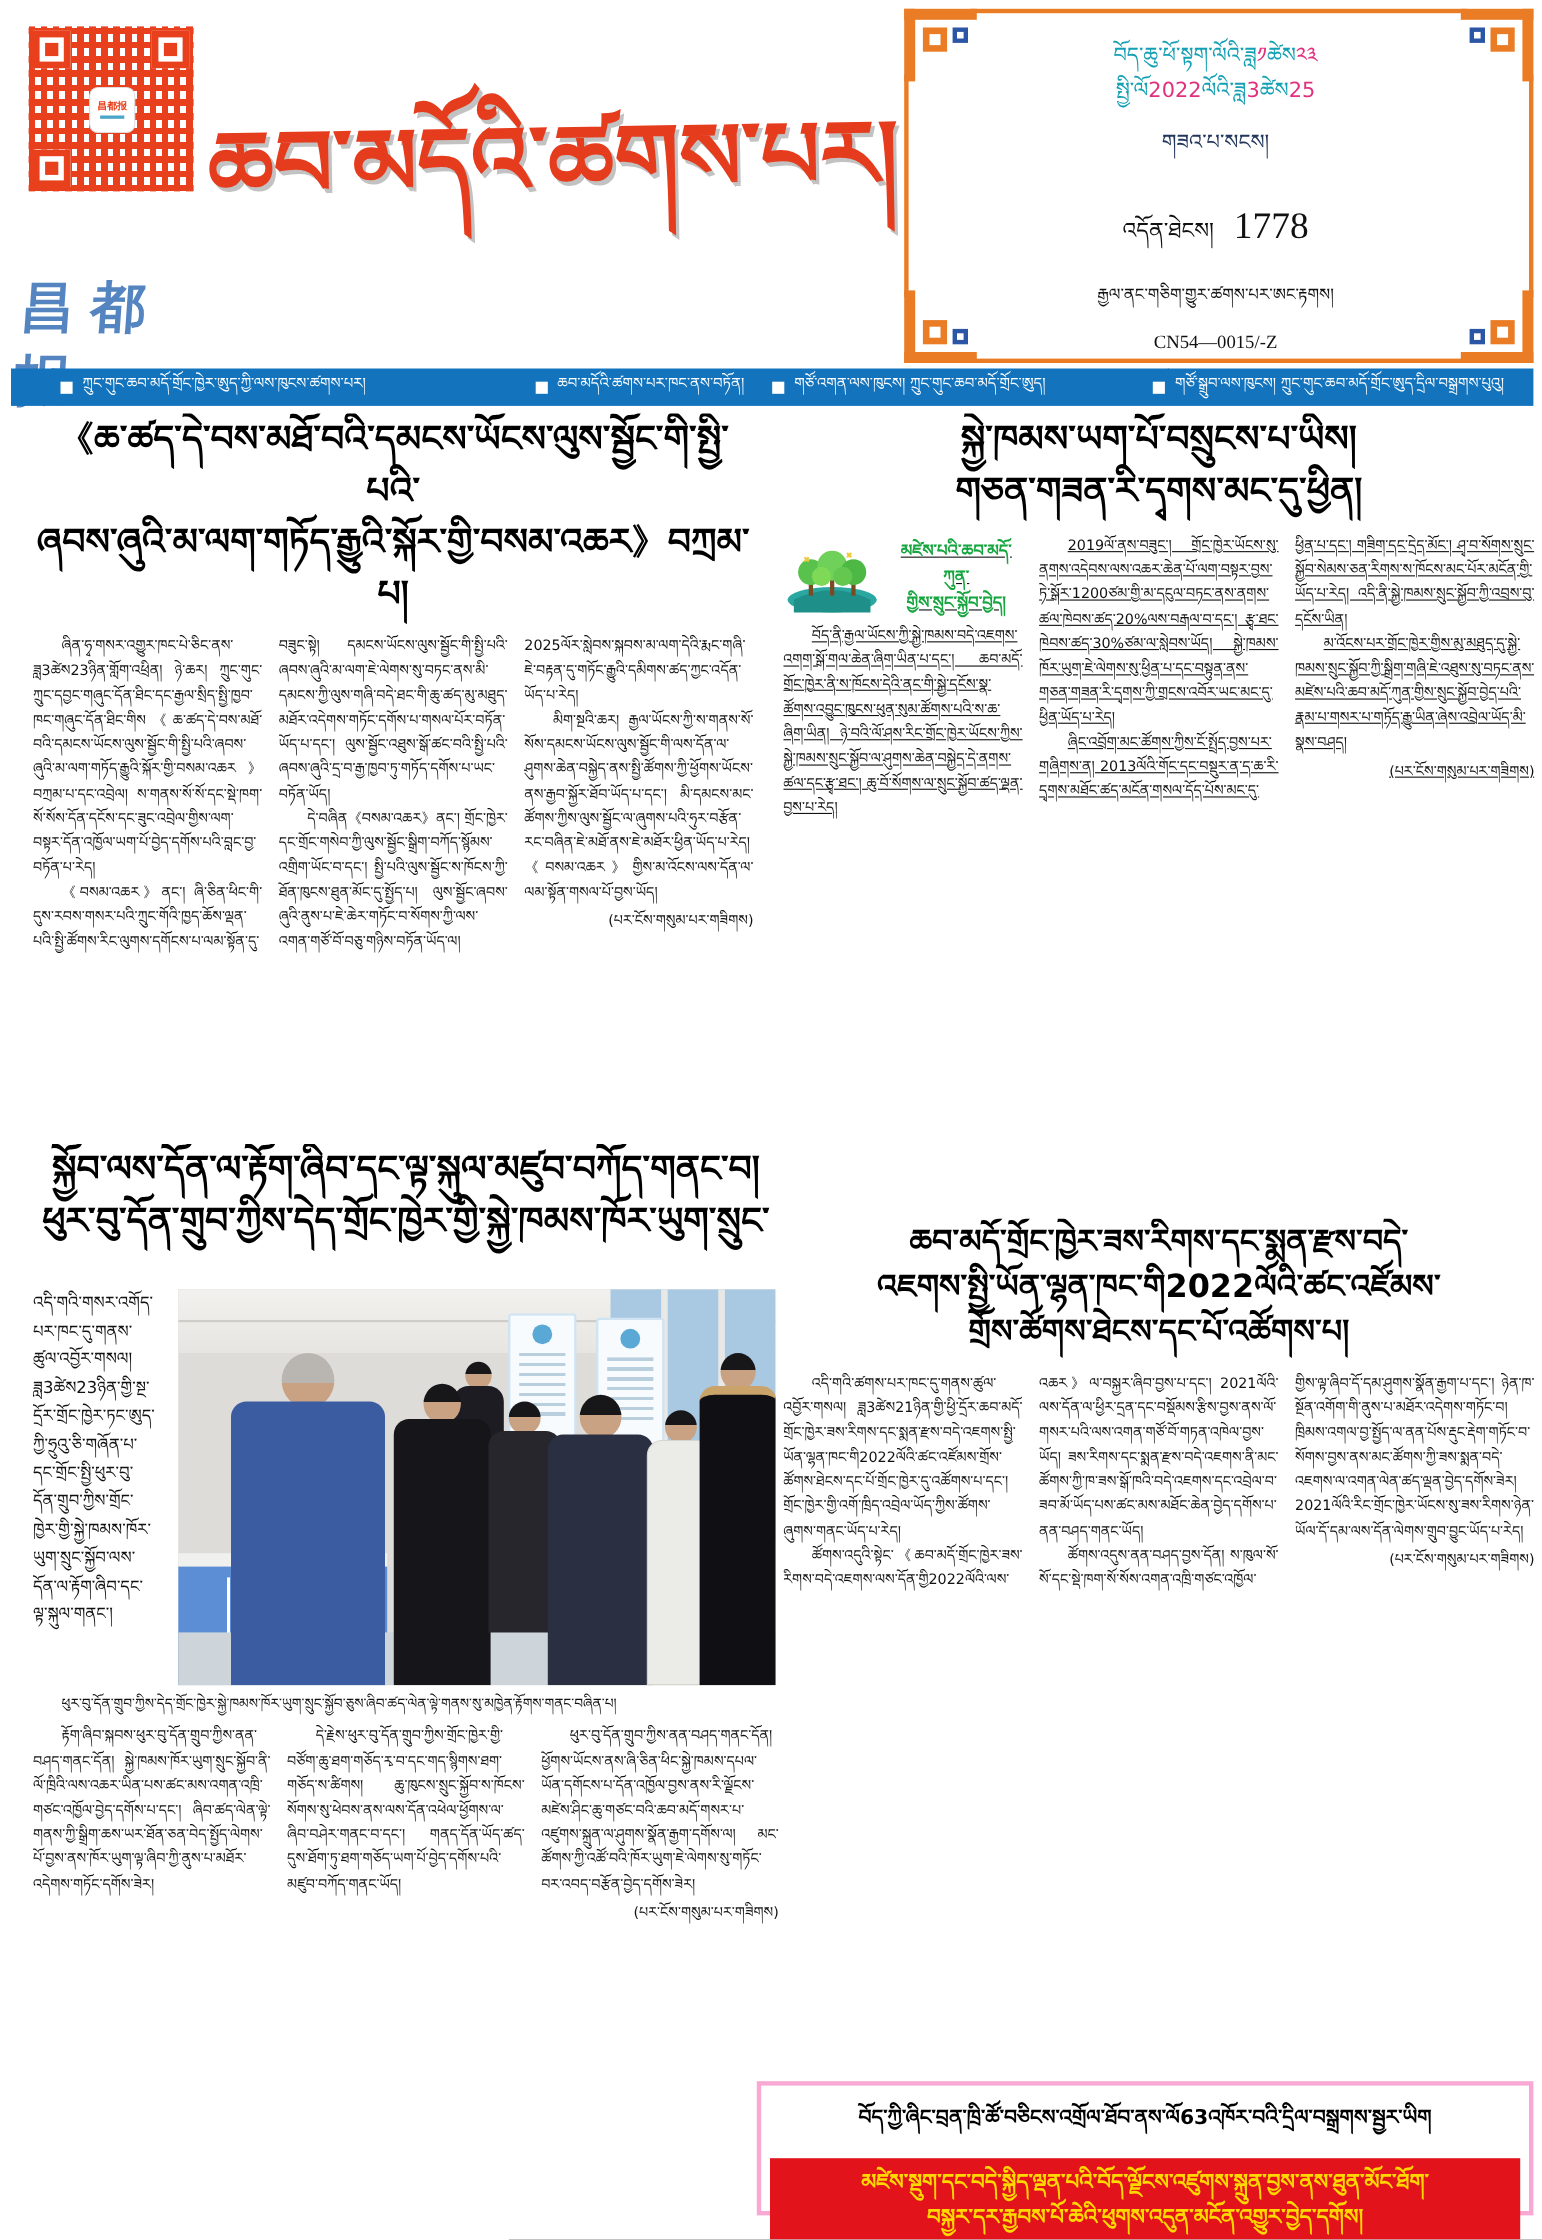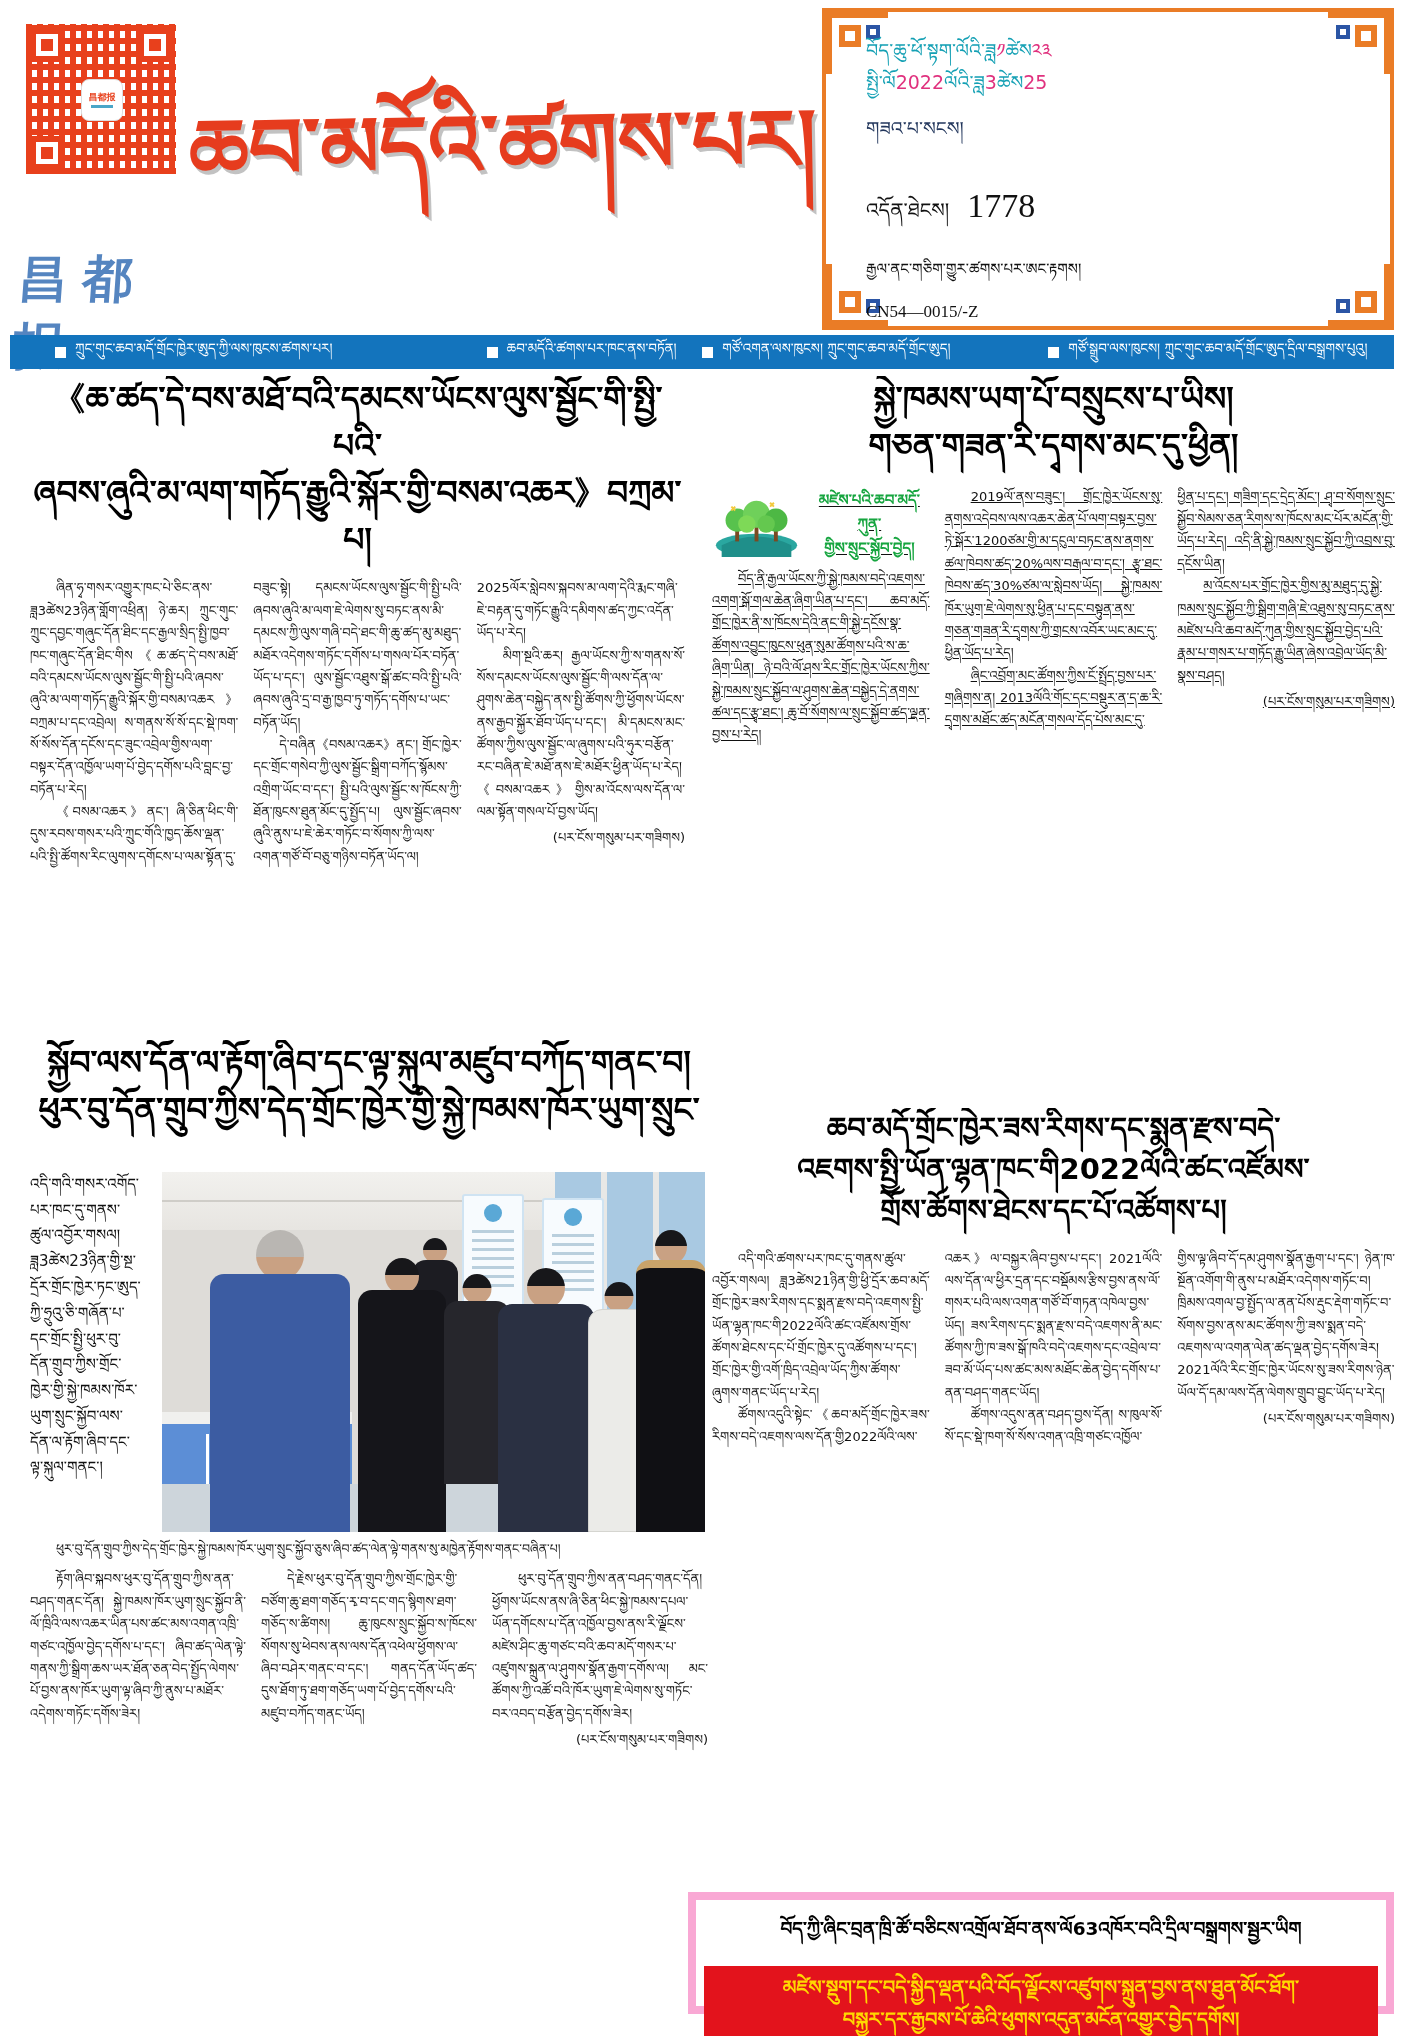--- a/index.html
+++ b/index.html
@@ -22,21 +22,21 @@
   .masthead span{font-size:84px;font-weight:bold;color:#e63c1e;line-height:1.1;
       text-shadow:3px 4px 0 rgba(120,120,120,.45);transform:rotate(-1deg);white-space:nowrap;}
   
   .infobox{position:absolute;left:822px;top:8px;width:572px;height:322px;background:#fff;}
   .ib-edge{position:absolute;background:#ea7c26;}
   .knot{position:absolute;width:66px;height:66px;}
   .knot::before{content:"";position:absolute;left:0;top:0;width:66px;height:10px;background:#ea7c26;}
   .knot::after{content:"";position:absolute;left:0;top:0;width:10px;height:66px;background:#ea7c26;}
   .knot .sq{position:absolute;left:17px;top:17px;width:22px;height:22px;border:6px solid #ea7c26;box-sizing:border-box;}
   .knot .bq{position:absolute;left:44px;top:17px;width:14px;height:14px;border:4px solid #2b55a5;box-sizing:border-box;}
-  .ib-inner{position:absolute;left:44px;right:50px;top:26px;}
+  .ib-inner{position:absolute;left:44px;right:50px;top:26px;text-align:center;}
   .ib-line{font-size:19px;color:#14a0b4;line-height:1.7;}
   .ib-line .pink{color:#e0317e;}
   .ib-week{font-size:19px;color:#22365c;margin-top:8px;}
   .ib-issue{margin-top:26px;font-size:20px;color:#111;}
   .ib-issue b{font-family:"Liberation Serif",serif;font-size:34px;font-weight:normal;margin-left:18px;}
   .ib-serial{font-size:15px;margin-top:8px;color:#111;}
   .ib-cn{font-family:"Liberation Serif",serif;font-size:17px;margin-top:8px;}
   .ib-postal{font-size:15px;margin-top:8px;}
   .ib-postal tt{font-family:"Liberation Serif",serif;font-size:16px;}
   
@@ -72,21 +72,21 @@
   .bench::before{content:"";position:absolute;left:0;top:-12px;width:100%;height:12px;background:#f0f0ee;}
   .bench::after{content:"";position:absolute;left:0;top:10px;width:100%;height:88px;
       background:repeating-linear-gradient(90deg,transparent 0 44px,#ffffff 44px 47px);}
   .floor{position:absolute;left:0;bottom:0;width:100%;height:48px;background:#cdd5db;}
   .fig{position:absolute;}
   .fig .head{position:absolute;left:50%;transform:translateX(-50%);border-radius:50%;
       background:linear-gradient(#17171a 46%,#c9a183 46%);}
   .fig .torso{position:absolute;left:0;width:100%;border-radius:14px 14px 0 0;}
   .caption{font-size:12.5px;line-height:1.5;margin-top:8px;padding-left:26px;}
   
-  .notice{position:absolute;left:688px;top:1892px;width:706px;height:122px;border:8px solid #f9a8d4;
+  .notice{position:absolute;left:688px;top:1892px;width:706px;height:122px;border:4px solid #f9a8d4;
       background:#fff;box-sizing:border-box;padding:6px 8px;}
   .notice .black-line{text-align:center;font-weight:bold;font-size:18.5px;color:#000;margin:2px 0 6px 0;}
   .notice .red-fill{background:#e3131c;color:#ffd800;text-align:center;font-weight:bold;font-size:19.5px;
       line-height:1.65;padding:6px 4px;}
 </style>
 </head>
 <body>
 
 <div class="page">
 

